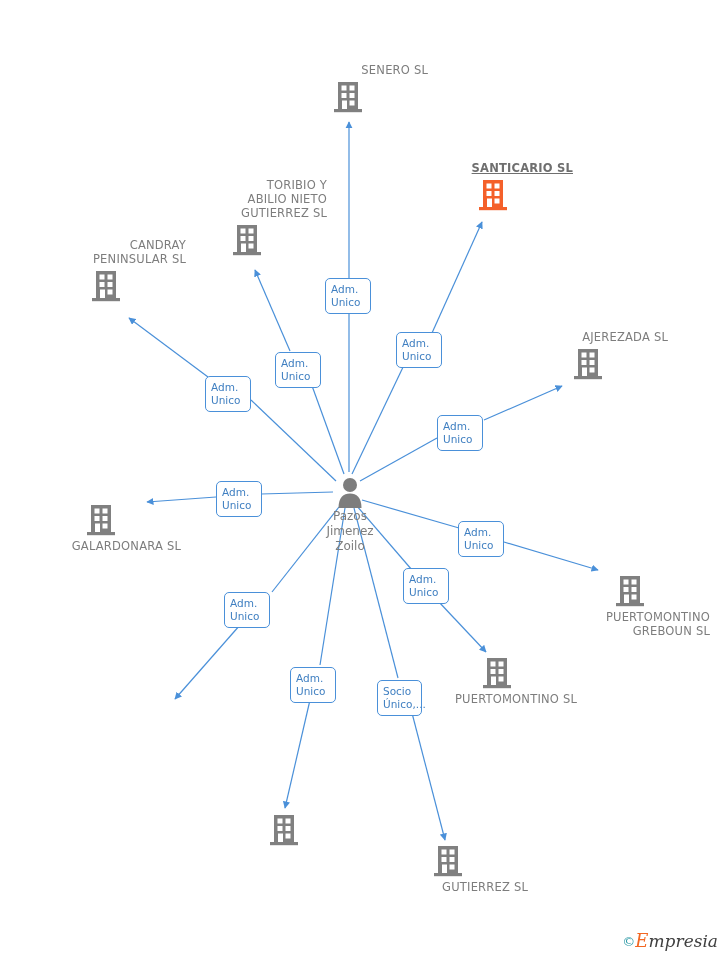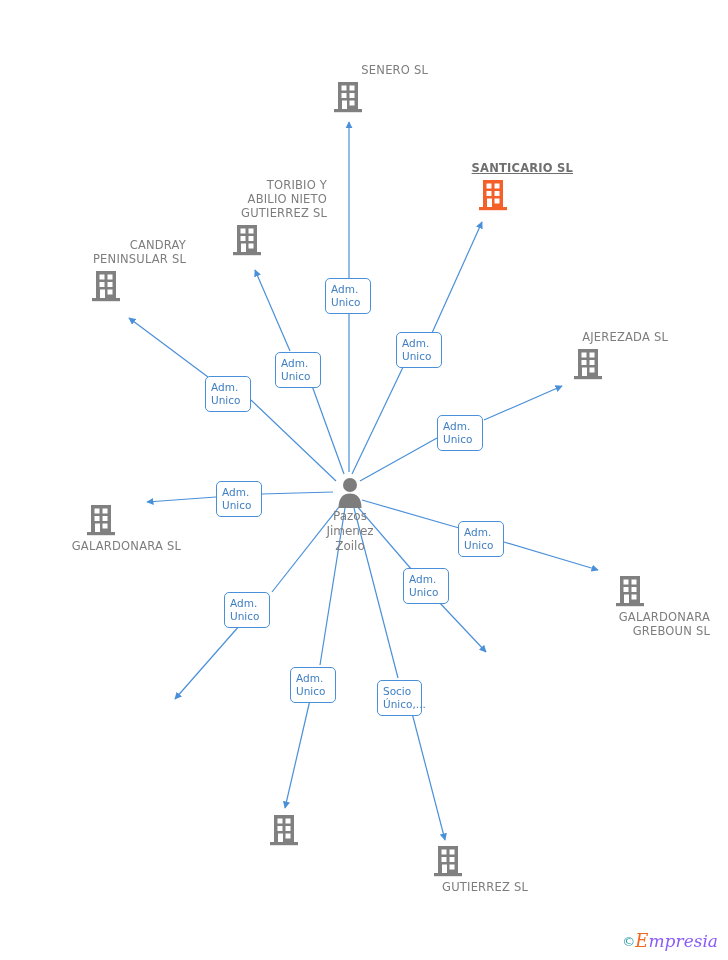--- a/index.html
+++ b/index.html
@@ -35,21 +35,21 @@
     padding:4px 17px 4px 5px;white-space:pre-line;
   }
 
   
   .watermark{
     position:absolute;right:10px;bottom:9px;
     font-size:15px;line-height:18px;white-space:nowrap;
   }
   .watermark .c{color:#2e9aa6;font-size:13px;vertical-align:1px;}
   .watermark .e{color:#f26722;font-family:"DejaVu Serif","Liberation Serif",serif;font-style:italic;font-size:18px;}
-  .watermark .rest{color:#8b5cf6;font-family:"DejaVu Serif","Liberation Serif",serif;font-style:italic;font-size:17px;}
+  .watermark .rest{color:#404040;font-family:"DejaVu Serif","Liberation Serif",serif;font-style:italic;font-size:17px;}
 </style>
 </head>
 <body>
 
 <div id="graph">
 
   <svg class="edges" viewBox="0 0 728 960" width="728" height="960" xmlns="http://www.w3.org/2000/svg">
     <defs>
       <marker id="arrow" viewBox="0 0 10 10" refX="9" refY="5" markerWidth="6" markerHeight="6" orient="auto-start-reverse">
         <path d="M 0 0 L 10 5 L 0 10 z" fill="#4a90d9"></path>
@@ -234,24 +234,41 @@
       </g>
       <g fill="#ffffff">
         <rect x="8.5" y="5.5" width="5" height="5"></rect>
           <rect x="16.5" y="5.5" width="5" height="5"></rect>
         <rect x="8.5" y="13" width="5" height="5"></rect>
           <rect x="16.5" y="13" width="5" height="5"></rect>
         <rect x="16.5" y="20.5" width="5" height="5"></rect>
         <rect x="9" y="20.5" width="5" height="8.5"></rect>
       </g>
     </svg>
-    <div class="label">GALARDONARA
+    <div class="label">PUERTOMONTINO
 GREBOUN SL</div>
   </div>
 
+  <div class="node below" style="left:497px;top:656px;">
+    <svg class="ico" width="30" height="34" viewBox="0 0 30 34">
+      <g fill="#808080">
+        <rect x="5" y="2" width="20" height="27"></rect>
+        <rect x="1" y="29" width="28" height="3.2"></rect>
+      </g>
+      <g fill="#ffffff">
+        <rect x="8.5" y="5.5" width="5" height="5"></rect>
+          <rect x="16.5" y="5.5" width="5" height="5"></rect>
+        <rect x="8.5" y="13" width="5" height="5"></rect>
+          <rect x="16.5" y="13" width="5" height="5"></rect>
+        <rect x="16.5" y="20.5" width="5" height="5"></rect>
+        <rect x="9" y="20.5" width="5" height="8.5"></rect>
+      </g>
+    </svg>
+    <div class="label">PUERTOMONTINO SL</div>
+  </div>
 
 
   <div class="node below" style="left:284px;top:813px;">
     <svg class="ico" width="30" height="34" viewBox="0 0 30 34">
       <g fill="#808080">
         <rect x="5" y="2" width="20" height="27"></rect>
         <rect x="1" y="29" width="28" height="3.2"></rect>
       </g>
       <g fill="#ffffff">
         <rect x="8.5" y="5.5" width="5" height="5"></rect>

